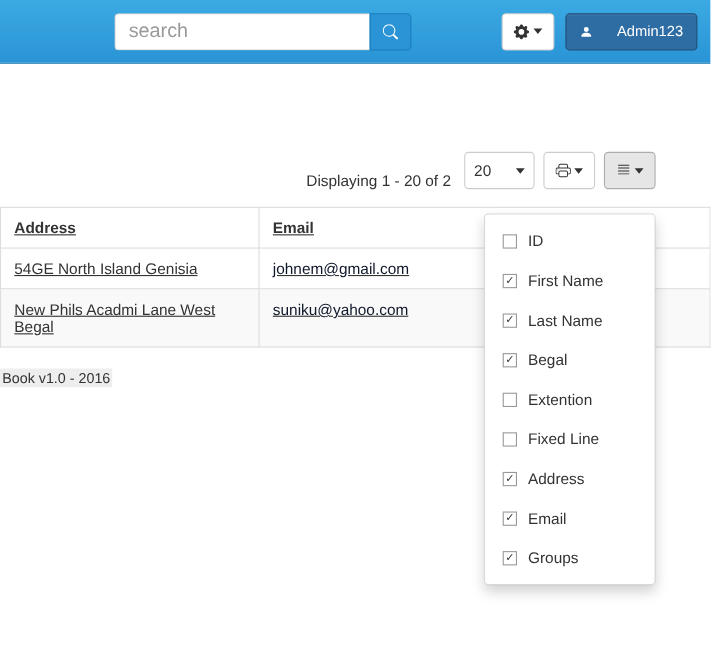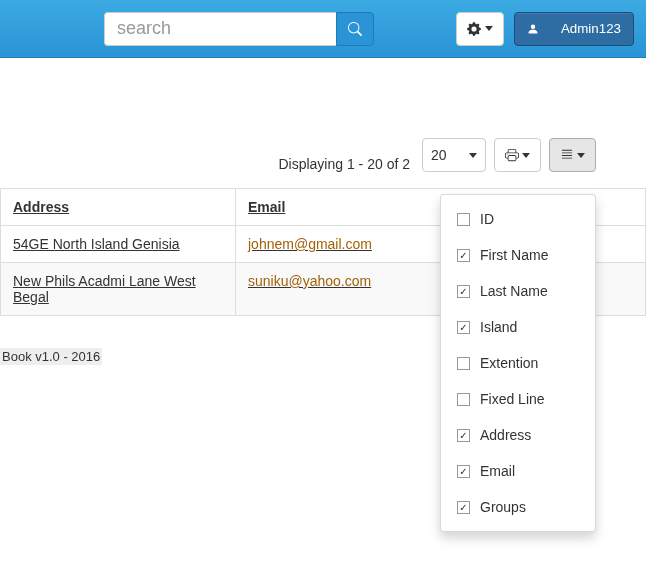--- a/index.html
+++ b/index.html
@@ -13,23 +13,23 @@
 .gear-btn { height: 34px; background: #fff; border: 1px solid #ccc; border-radius: 4px; padding: 6px 10px; display: flex; align-items: center; gap: 4px; cursor: pointer; }
 .admin-btn { height: 34px; background: #2e6da4; border: 1px solid #204d74; border-radius: 4px; padding: 6px 12px; color: #fff; display: flex; align-items: center; gap: 22px; cursor: pointer; font-weight: 500; box-shadow: inset 0 1px 0 rgba(255,255,255,0.1); }
 .toolbar-row { display: flex; align-items: flex-end; justify-content: flex-end; gap: 8px; padding: 10px 50px 10px 10px; margin-top: 70px; }
 .display-text { color: #333; margin-right: 4px; }
 .pagesize { height: 34px; width: 64px; border: 1px solid #ccc; border-radius: 4px; background: #fff; padding: 0 8px; display: flex; align-items: center; justify-content: space-between; cursor: pointer; }
 .btn-sm { height: 34px; min-width: 40px; border: 1px solid #ccc; border-radius: 4px; background: #fff; display: flex; align-items: center; justify-content: center; gap: 3px; cursor: pointer; padding: 0 10px; }
 .btn-sm.active { background: #e6e6e6; border-color: #adadad; }
 .table { width: 100%; border-collapse: collapse; margin-top: 6px; }
 .table th, .table td { border: 1px solid #ddd; padding: 10px 12px; text-align: left; vertical-align: top; text-decoration: underline; }
 .table th { background: #fff; font-weight: bold; text-decoration: underline; cursor: pointer; }
-.table td a { color: #a16207; text-decoration: none; }
+.table td a { color: #0f172a; text-decoration: none; }
 .table tbody tr:nth-child(even) { background: #f9f9f9; }
-.footer-text { margin-top: 32px; background: #eee; display: inline-block; padding: 1px 2px; font-size: 13px; }
+.footer-text { margin-top: 19px; background: #eee; display: inline-block; padding: 1px 2px; font-size: 13px; }
 .col-menu { position: absolute; top: 170px; right: 50px; width: 156px; background: #fff; border: 1px solid rgba(0,0,0,0.15); border-radius: 4px; box-shadow: 0 6px 12px rgba(0,0,0,0.175); padding: 6px 0; margin-top: 24px; }
 .col-item { padding: 10px 16px; display: flex; align-items: center; gap: 10px; cursor: pointer; color: #333; }
 .checkbox { width: 13px; height: 13px; border: 1px solid #999; background: #fff; display: inline-flex; align-items: center; justify-content: center; font-size: 10px; color: #333; }
 .caret { width: 0; height: 0; border-left: 4px solid transparent; border-right: 4px solid transparent; border-top: 5px solid #333; display: inline-block; }
 svg { display: block; }
 .col-addr { width: 235px; }
 .col-email { width: auto; }
 </style>
 </head>
 <body>
@@ -111,21 +111,21 @@
     <div class="col-item">
       <span class="checkbox">✓</span>
       <span>First Name</span>
     </div>
     <div class="col-item">
       <span class="checkbox">✓</span>
       <span>Last Name</span>
     </div>
     <div class="col-item">
       <span class="checkbox">✓</span>
-      <span>Island</span>
+      <span>Begal</span>
     </div>
     <div class="col-item">
       <span class="checkbox"></span>
       <span>Extention</span>
     </div>
     <div class="col-item">
       <span class="checkbox"></span>
       <span>Fixed Line</span>
     </div>
     <div class="col-item">

